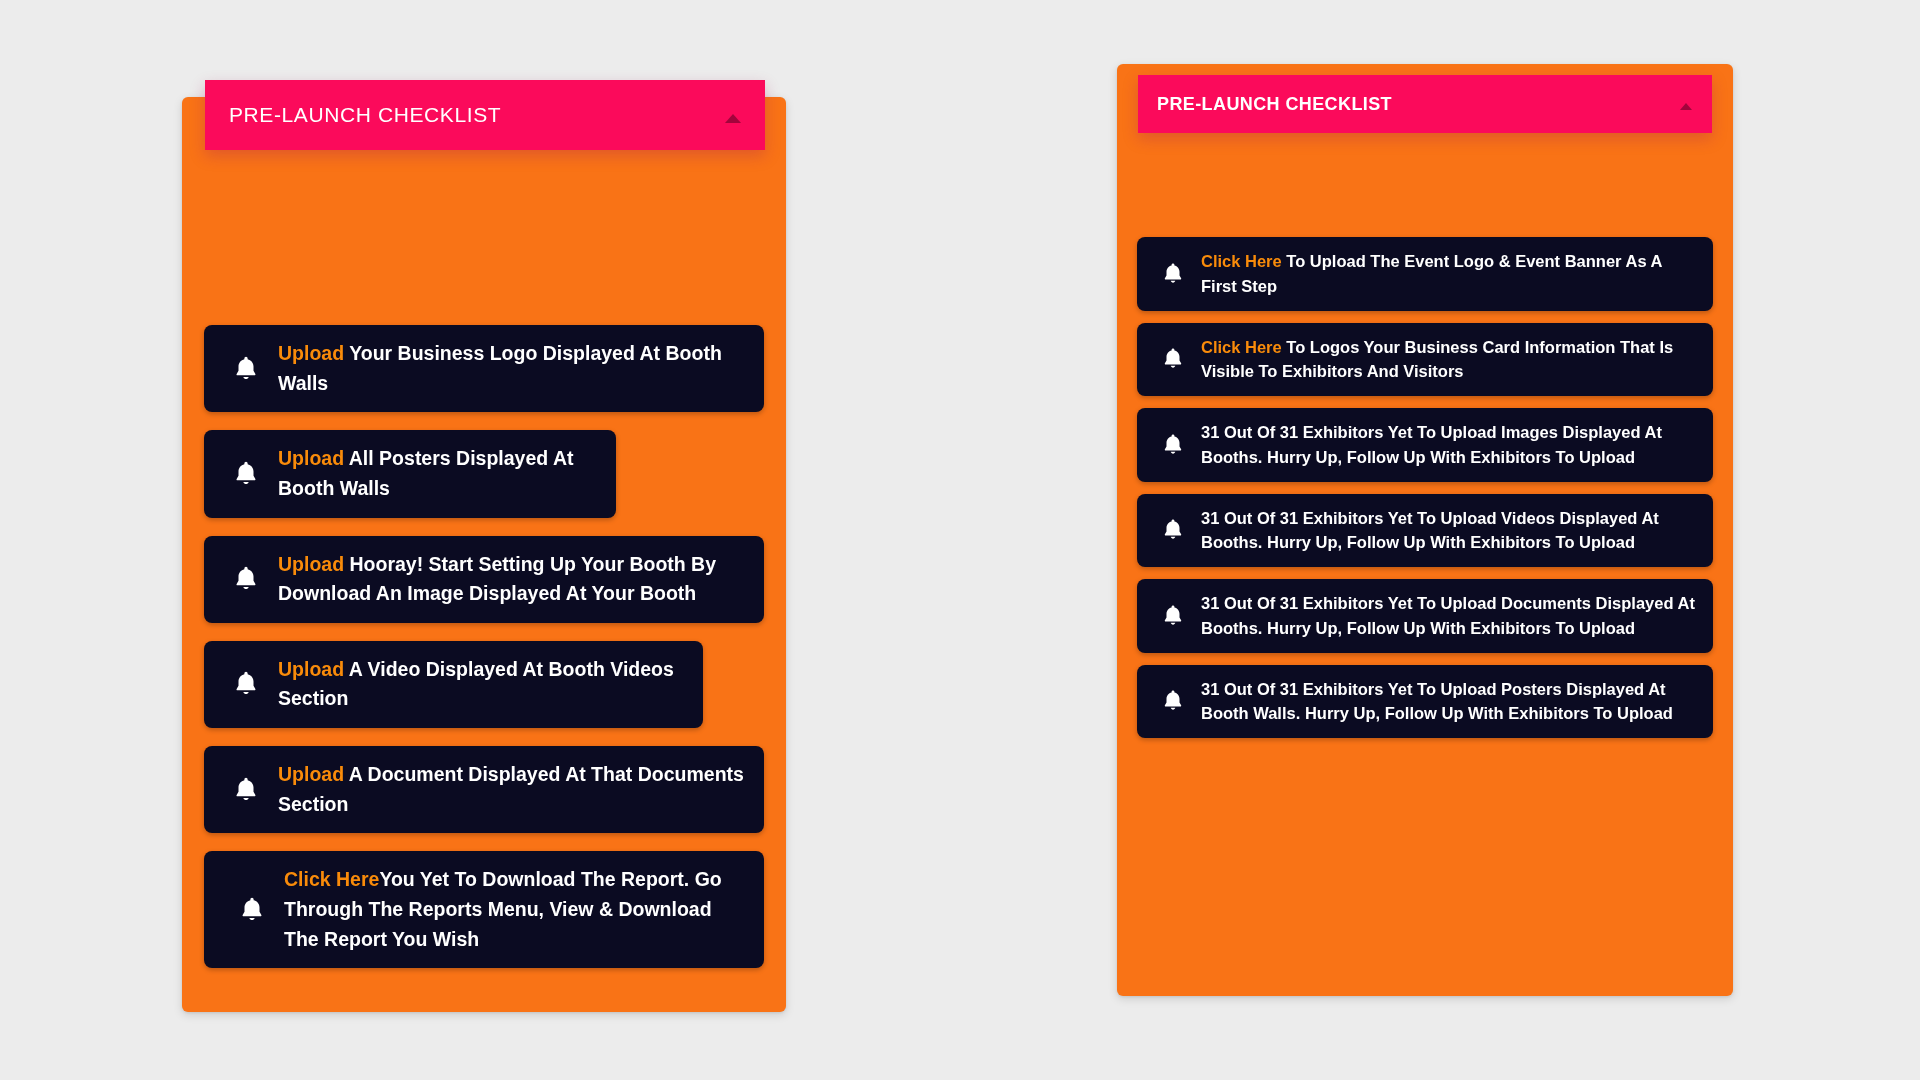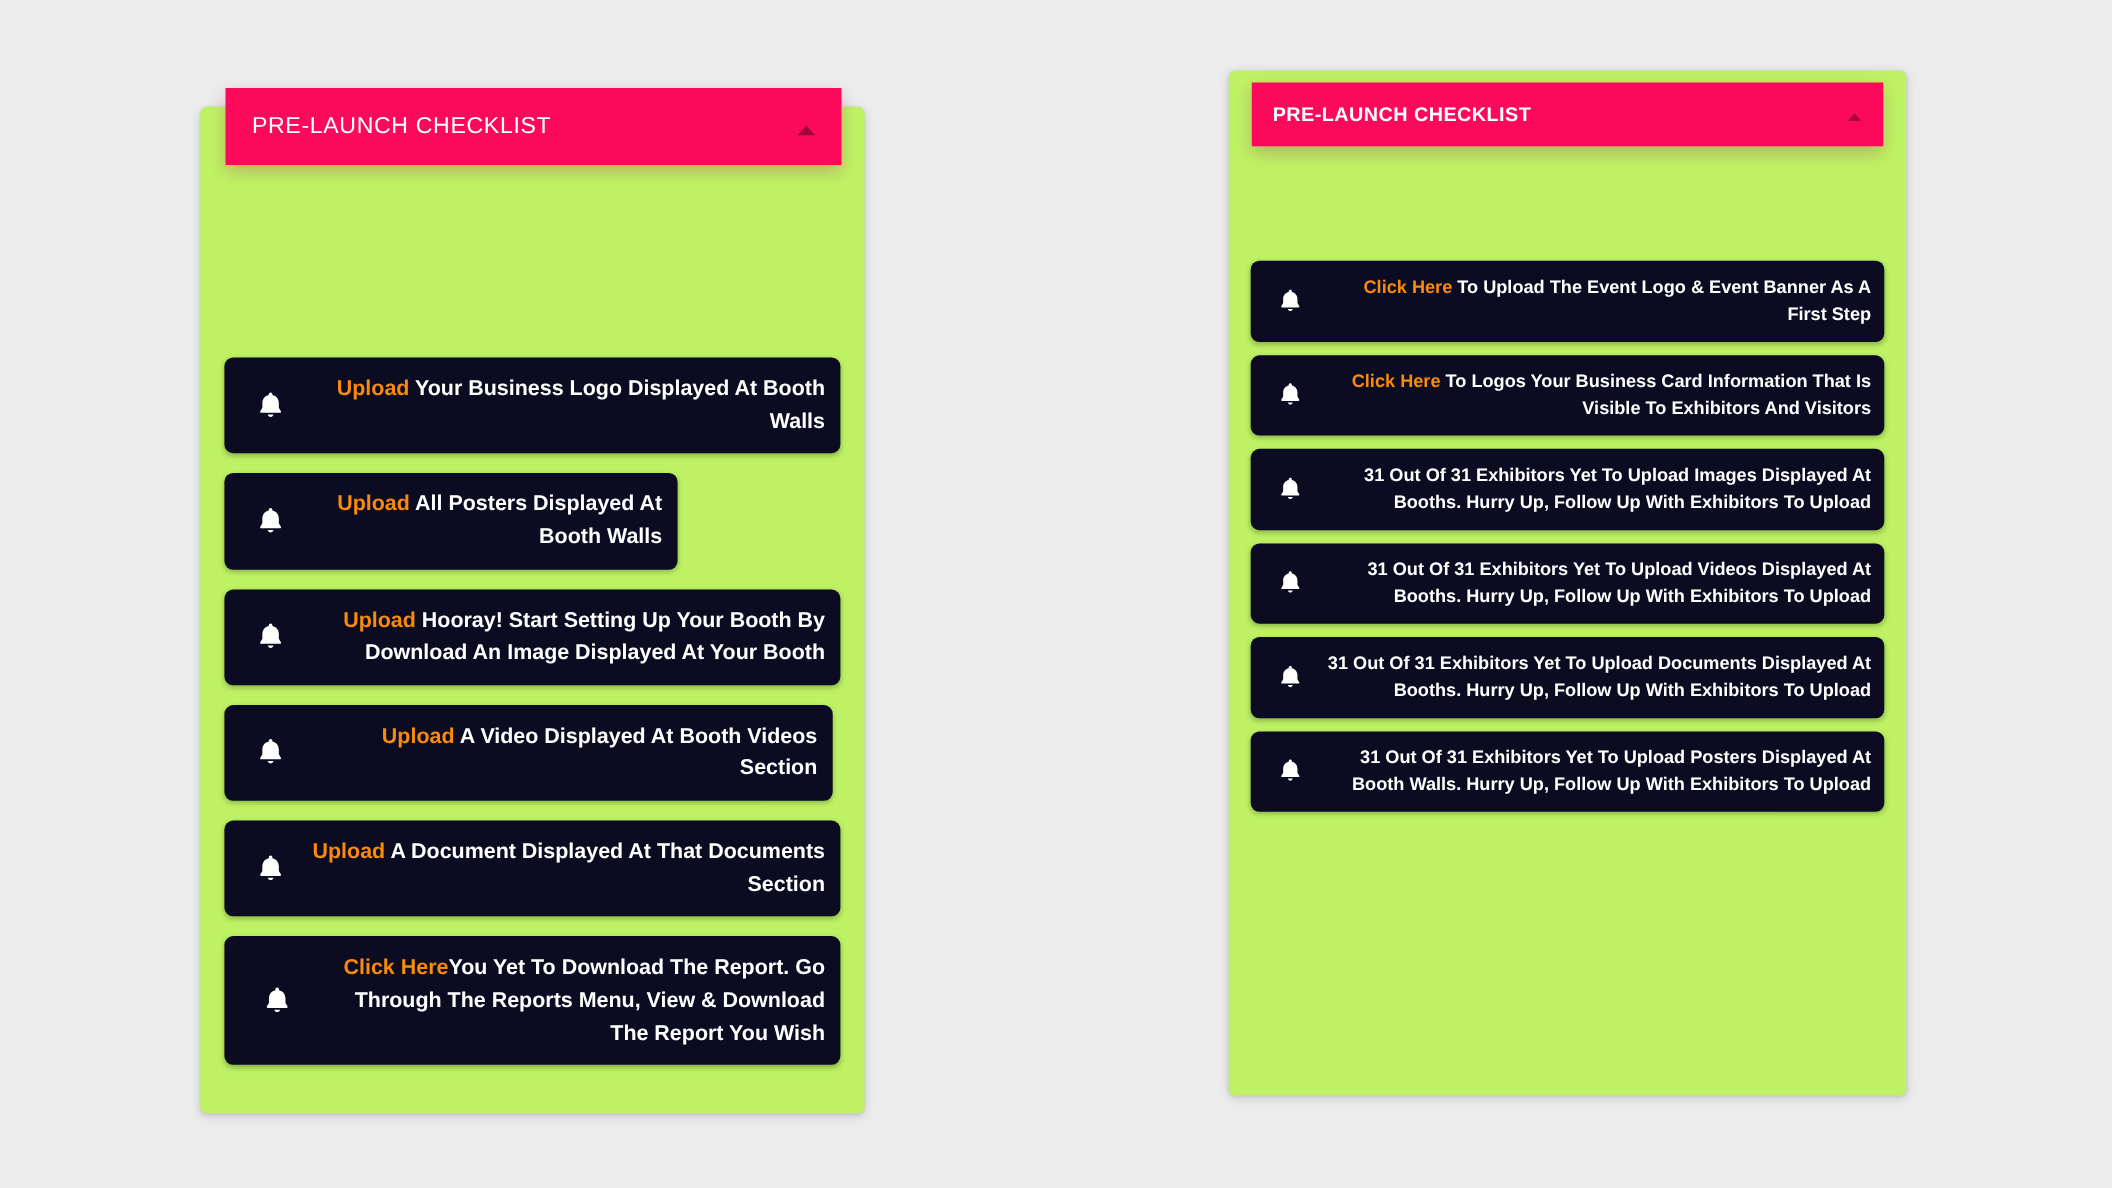--- a/index.html
+++ b/index.html
@@ -15,24 +15,23 @@
   .stage {
     position: relative;
     width: 1920px;
     height: 1080px;
     background: #ececec;
   }
 
   
   .panel {
     position: absolute;
-    background: #bef264;
+    background: #f97316;
     border-radius: 6px;
     box-shadow: 0 3px 10px rgba(0,0,0,0.13), 0 1px 3px rgba(0,0,0,0.08);
-    text-align: right;
   }
 
   .panel-header {
     position: absolute;
     background: #fb0a5b;
     display: flex;
     align-items: center;
     box-shadow: 0 6px 14px rgba(170, 30, 90, 0.30);
   }
 
@@ -91,21 +90,21 @@
   #left-header .panel-header-title { margin-left: 24px; font-size: 21px; }
   #left-header .collapse-caret     { right: 24px; top: 34px; }
   #left-body   { top: 228px; padding: 0 22px; gap: 18px; }
 
   #left-body .item        { padding: 14px 14px 14px 10px; min-height: 62px; }
   #left-body .item-icon   { width: 64px; }
   #left-body .item-text   { font-size: 19.5px; line-height: 1.52; }
   #left-body .item.w-1    { width: 100%; }
   #left-body .item.w-2    { width: 412px; }
   #left-body .item.w-3    { width: 100%; }
-  #left-body .item.w-4    { width: 553px; }
+  #left-body .item.w-4    { width: 499px; }
   #left-body .item.w-5    { width: 100%; }
   #left-body .item.w-6    { width: 100%; padding-left: 16px; }
 
   
   #right-panel  { left: 1117px; top: 64px;  width: 616px; height: 932px; }
   #right-header { left: 1138px; top: 75px;  width: 574px; height: 58px; }
   #right-header .panel-header-title { margin-left: 19px; font-size: 18px; font-weight: bold; letter-spacing: 0.4px; }
   #right-header .collapse-caret     { right: 20px; top: 28px; border-left-width: 6px; border-right-width: 6px; border-bottom-width: 7px; }
   #right-body   { top: 173px; padding: 0 20px; gap: 12px; }
 

